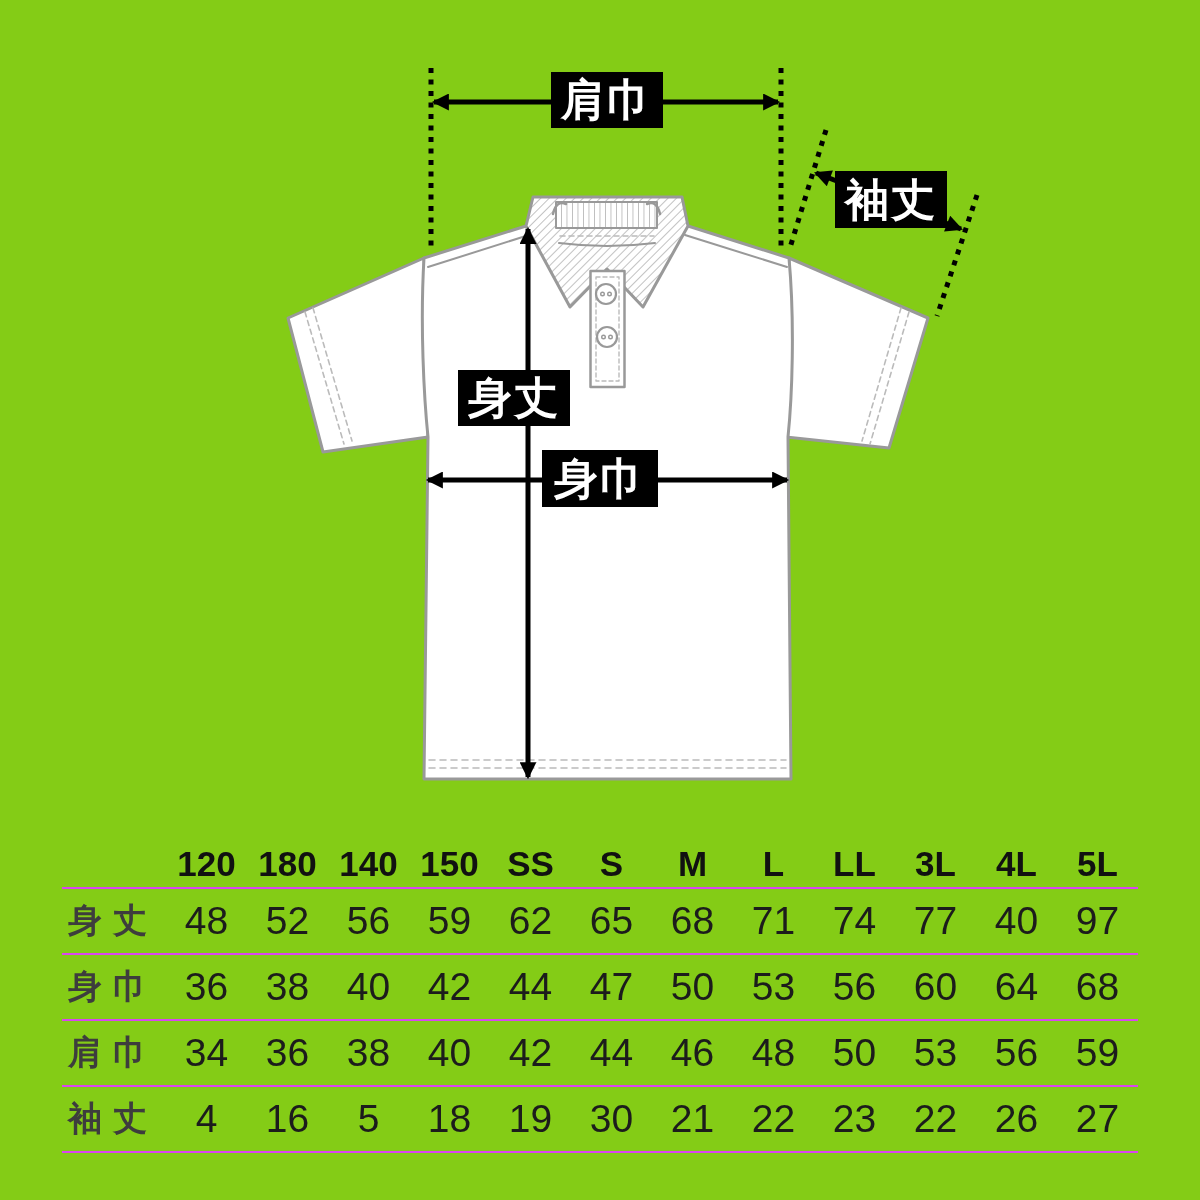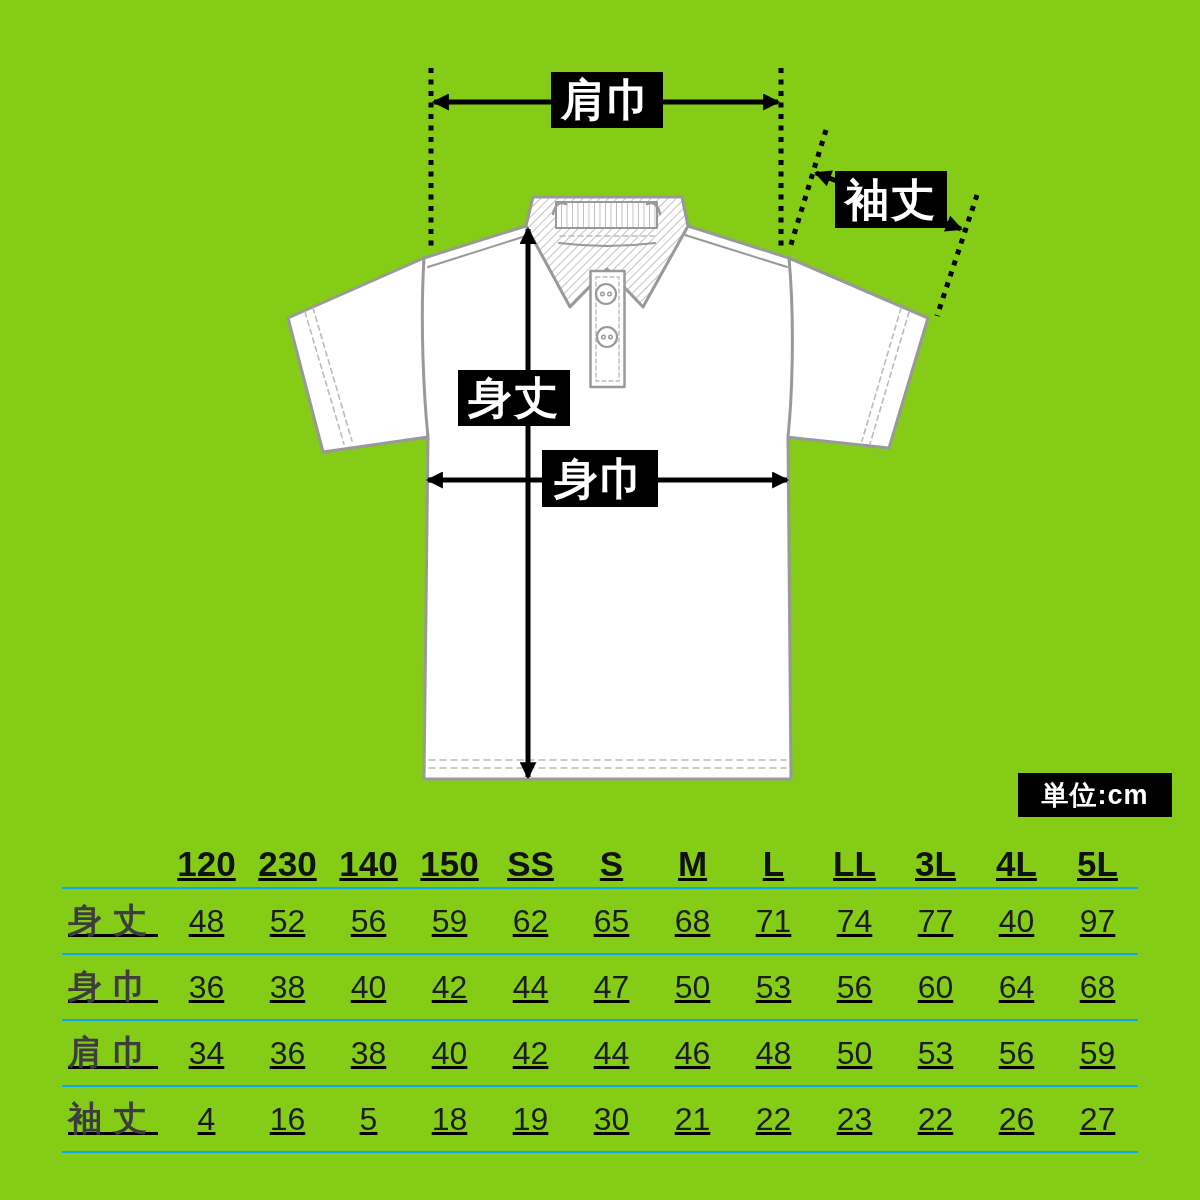--- a/index.html
+++ b/index.html
@@ -11,27 +11,27 @@
              letter-spacing:2px;}
   #label-katahaba{left:551px;top:72px;width:112px;height:56px;font-size:44px;}
   #label-sodetake{left:835px;top:171px;width:112px;height:57px;font-size:44px;}
   #label-mitake  {left:458px;top:370px;width:112px;height:56px;font-size:44px;}
   #label-mihaba  {left:542px;top:450px;width:116px;height:57px;font-size:44px;}
   #label-unit    {left:1018px;top:773px;width:154px;height:44px;font-size:27px;letter-spacing:1px;}
   #size-table{position:absolute;left:62px;top:840px;width:1076px;border-collapse:collapse;
               table-layout:fixed;}
   #size-table thead tr{height:48px;}
   #size-table tbody tr{height:66px;}
-  #size-table tr{border-bottom:2px solid #0ea5e9;text-decoration:underline;}
+  #size-table tr{border-bottom:2px solid #d946ef;}
   #size-table th,#size-table td{padding:0;vertical-align:middle;}
   #size-table thead th{font-size:35px;font-weight:700;color:#111111;text-align:center;}
   #size-table th.corner{width:104px;}
   #size-table th.rowlabel{font-size:34px;font-weight:700;color:#3d3d3d;text-align:left;
                           letter-spacing:11px;padding-left:6px;white-space:nowrap;}
-  #size-table td{font-size:32px;font-weight:400;color:#1c1c1c;text-align:center;}
+  #size-table td{font-size:39px;font-weight:400;color:#1c1c1c;text-align:center;}
 </style>
 </head>
 <body>
 
 <div id="canvas">
 
   <svg id="diagram-svg" width="1200" height="820" viewBox="0 0 1200 820">
     <defs>
       <pattern id="hatch" width="6" height="6" patternUnits="userSpaceOnUse" patternTransform="rotate(45)">
         <rect width="6" height="6" fill="#ffffff"></rect>
@@ -86,28 +86,27 @@
       <path d="M528,229 V777" stroke-width="5" marker-start="url(#arrowhead)" marker-end="url(#arrowhead)"></path>
       <path d="M428,480 H787" stroke-width="5" marker-start="url(#arrowhead)" marker-end="url(#arrowhead)"></path>
       <path d="M816,173 L961,229" stroke-width="5" marker-start="url(#arrowhead)" marker-end="url(#arrowhead)"></path>
     </g>
   </svg>
 
   <div class="dim-label" id="label-katahaba">肩巾</div>
   <div class="dim-label" id="label-sodetake">袖丈</div>
   <div class="dim-label" id="label-mitake">身丈</div>
   <div class="dim-label" id="label-mihaba">身巾</div>
-  <div class="dim-label" id="label-unit">単位:cm</div>
 
   <table id="size-table">
     <thead>
       <tr>
           <th class="corner"></th>
           <th>120</th>
-          <th>230</th>
+          <th>180</th>
           <th>140</th>
           <th>150</th>
           <th>SS</th>
           <th>S</th>
           <th>M</th>
           <th>L</th>
           <th>LL</th>
           <th>3L</th>
           <th>4L</th>
           <th>5L</th>

